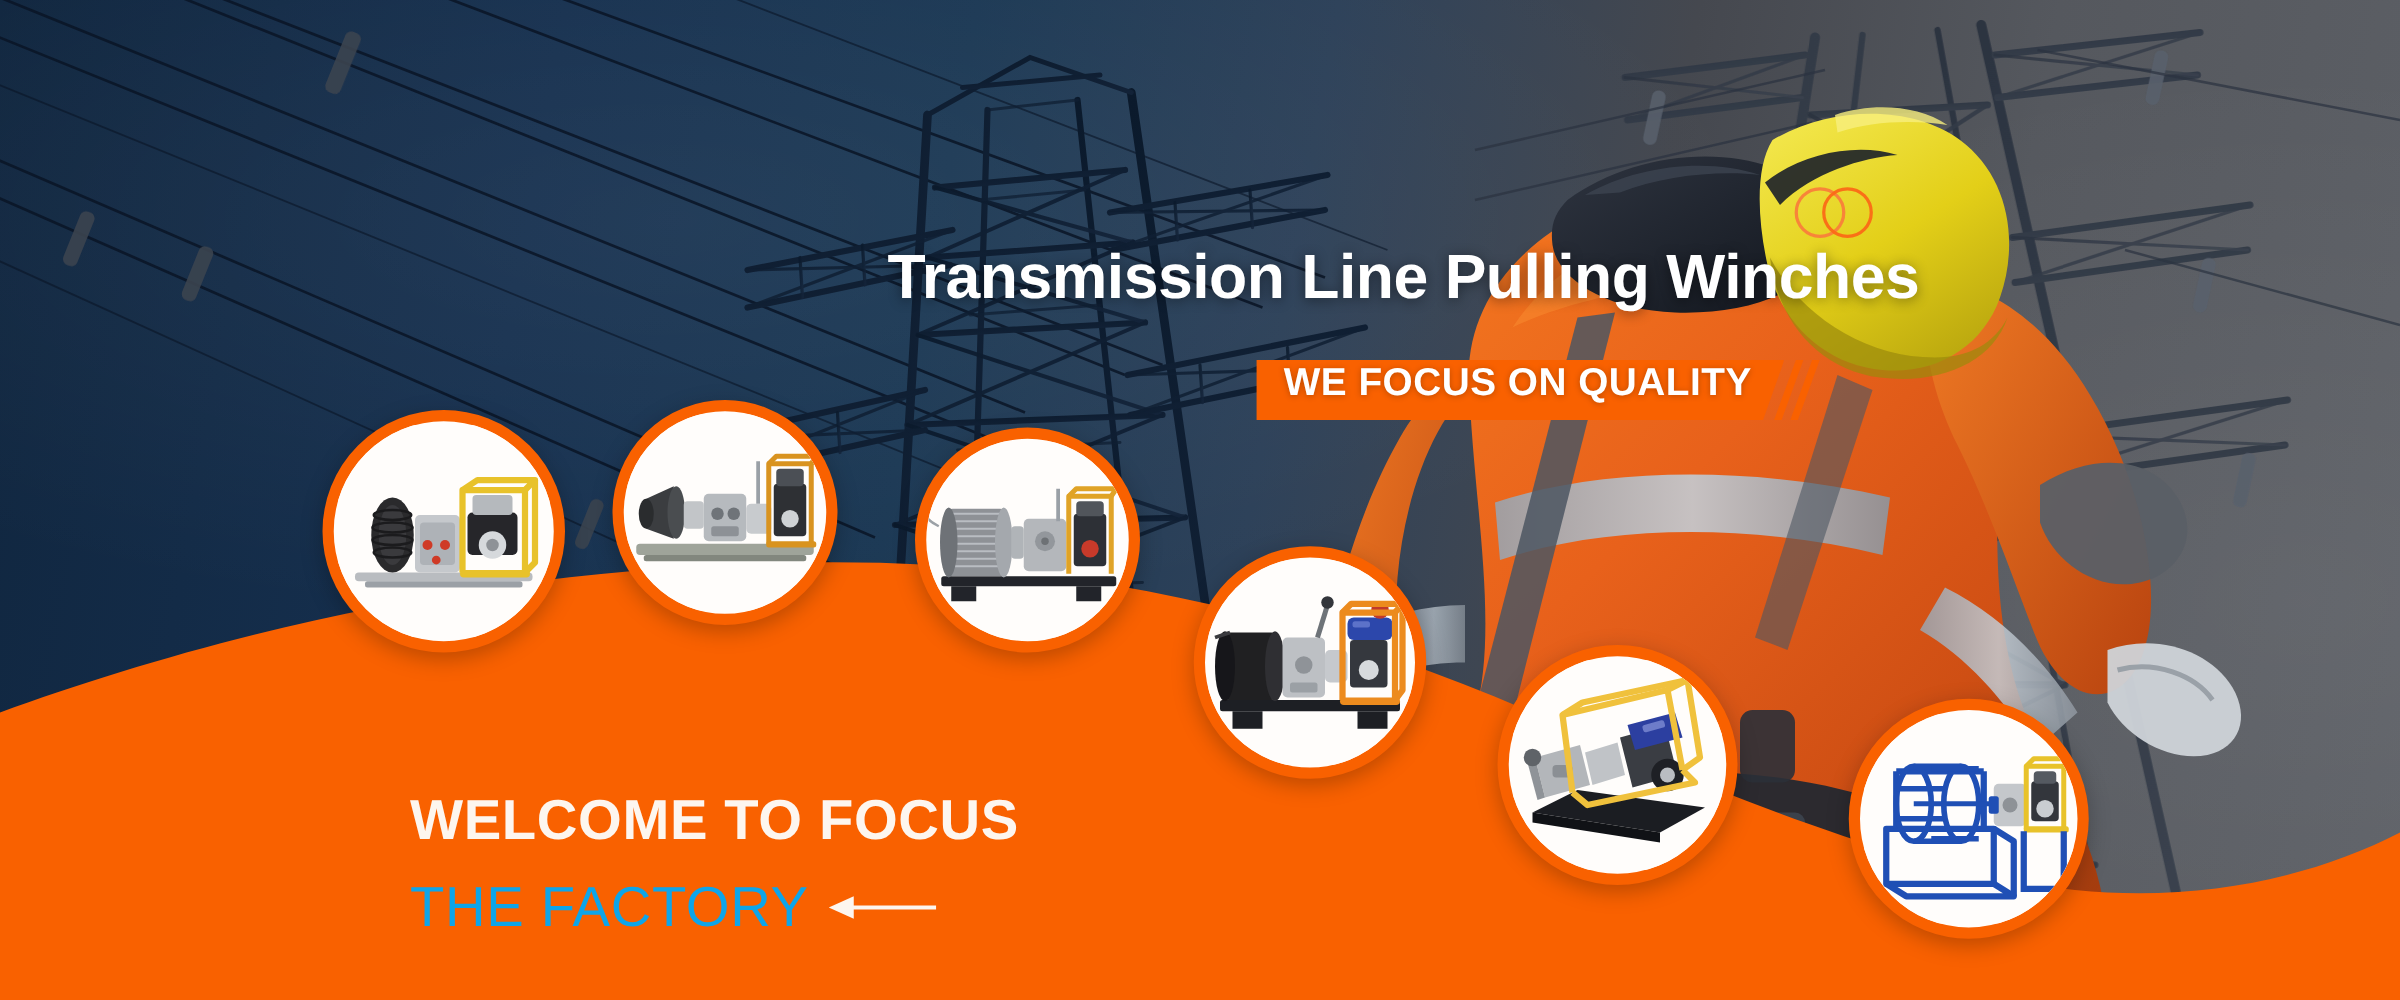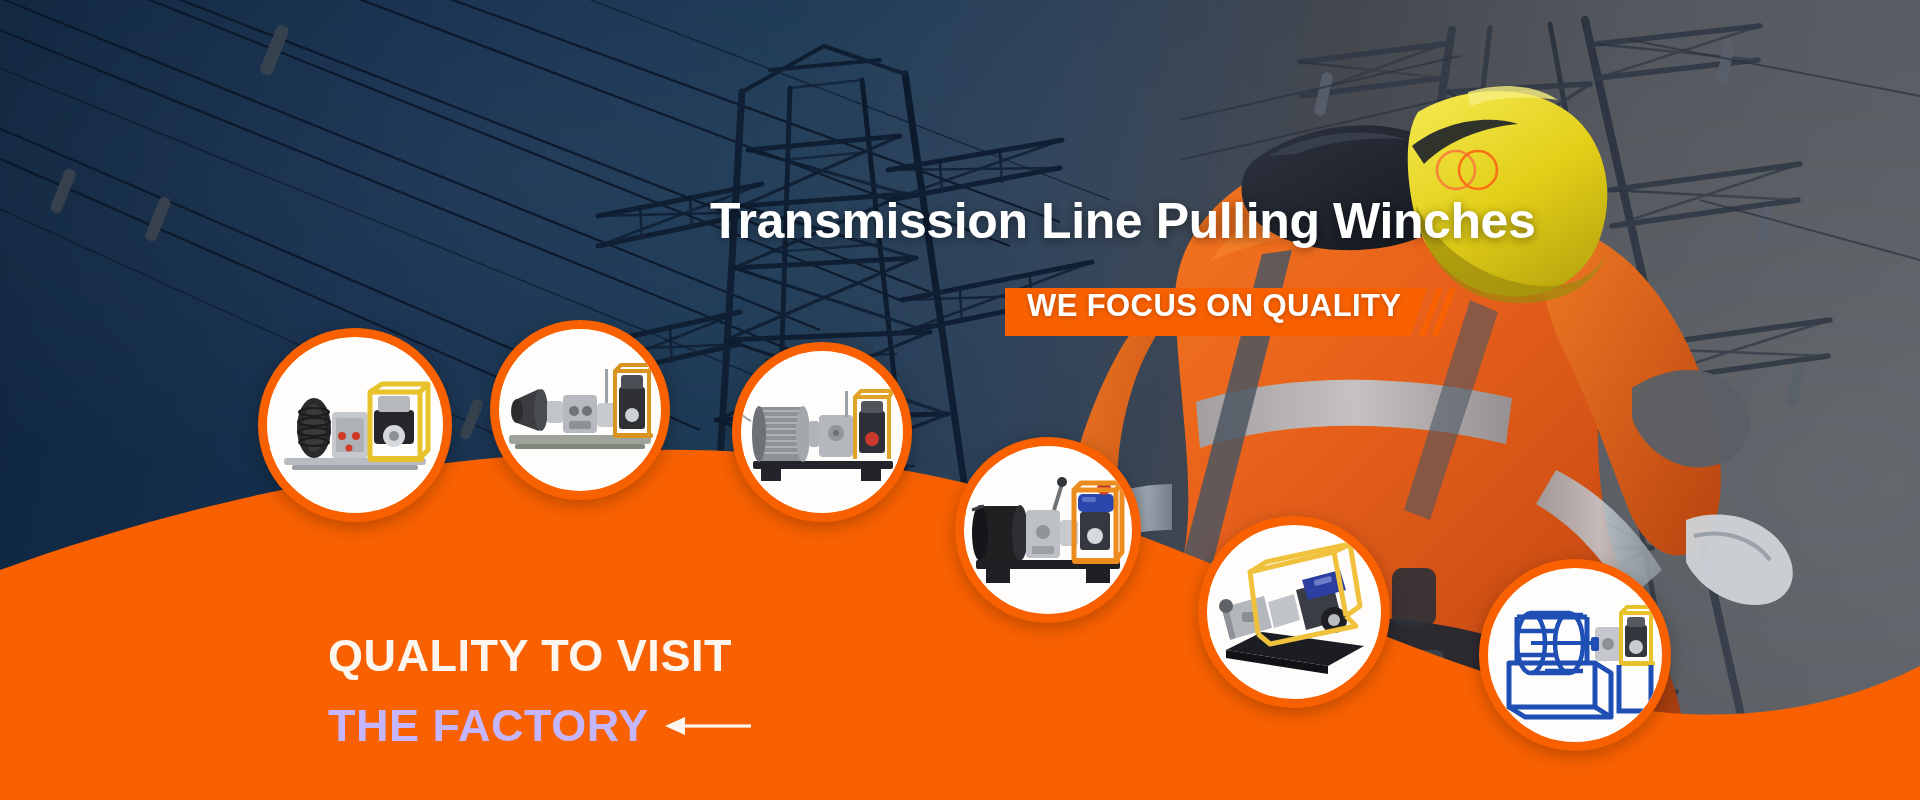--- a/index.html
+++ b/index.html
@@ -93,21 +93,21 @@
   .welcome{
     position:absolute; left:328px; top:630px;
     font-size:45px; font-weight:bold; color:#fdf6ef;
     letter-spacing:0.5px; white-space:nowrap;
   }
   .factory-row{
     position:absolute; left:328px; top:700px;
     display:flex; align-items:center; gap:16px;
   }
   .factory{
-    font-size:45px; font-weight:bold; color:#c4b5fd;
+    font-size:45px; font-weight:normal; color:#0ea5e9;
     letter-spacing:0.5px; white-space:nowrap;
   }
 
   
   .circle{
     position:absolute;
     border-radius:50%;
     background:#fffdfb;
     border:9px solid #f96100;
     overflow:hidden;
@@ -481,21 +481,21 @@
 
   <svg class="wave" viewBox="0 0 1920 420" preserveAspectRatio="none">
     <path d="M0,190
              C160,132 380,74 640,70
              C880,66 1060,118 1240,196
              C1400,264 1530,318 1660,332
              C1760,342 1850,322 1920,286
              L1920,420 L0,420 Z" fill="#f96100"></path>
   </svg>
 
-  <div class="welcome">QUALITY TO VISIT</div>
+  <div class="welcome">WELCOME TO FOCUS</div>
 
   <div class="factory-row">
     <span class="factory">THE FACTORY</span>
     <svg width="86" height="24" viewBox="0 0 86 24">
       <polygon points="0,12 20,3 20,21" fill="#fdf6ef"></polygon>
       <rect x="18" y="10.4" width="68" height="3.2" fill="#fdf6ef"></rect>
     </svg>
   </div>
 
   <div class="circle" style="left:258px; top:328px; width:194px; height:194px;">

